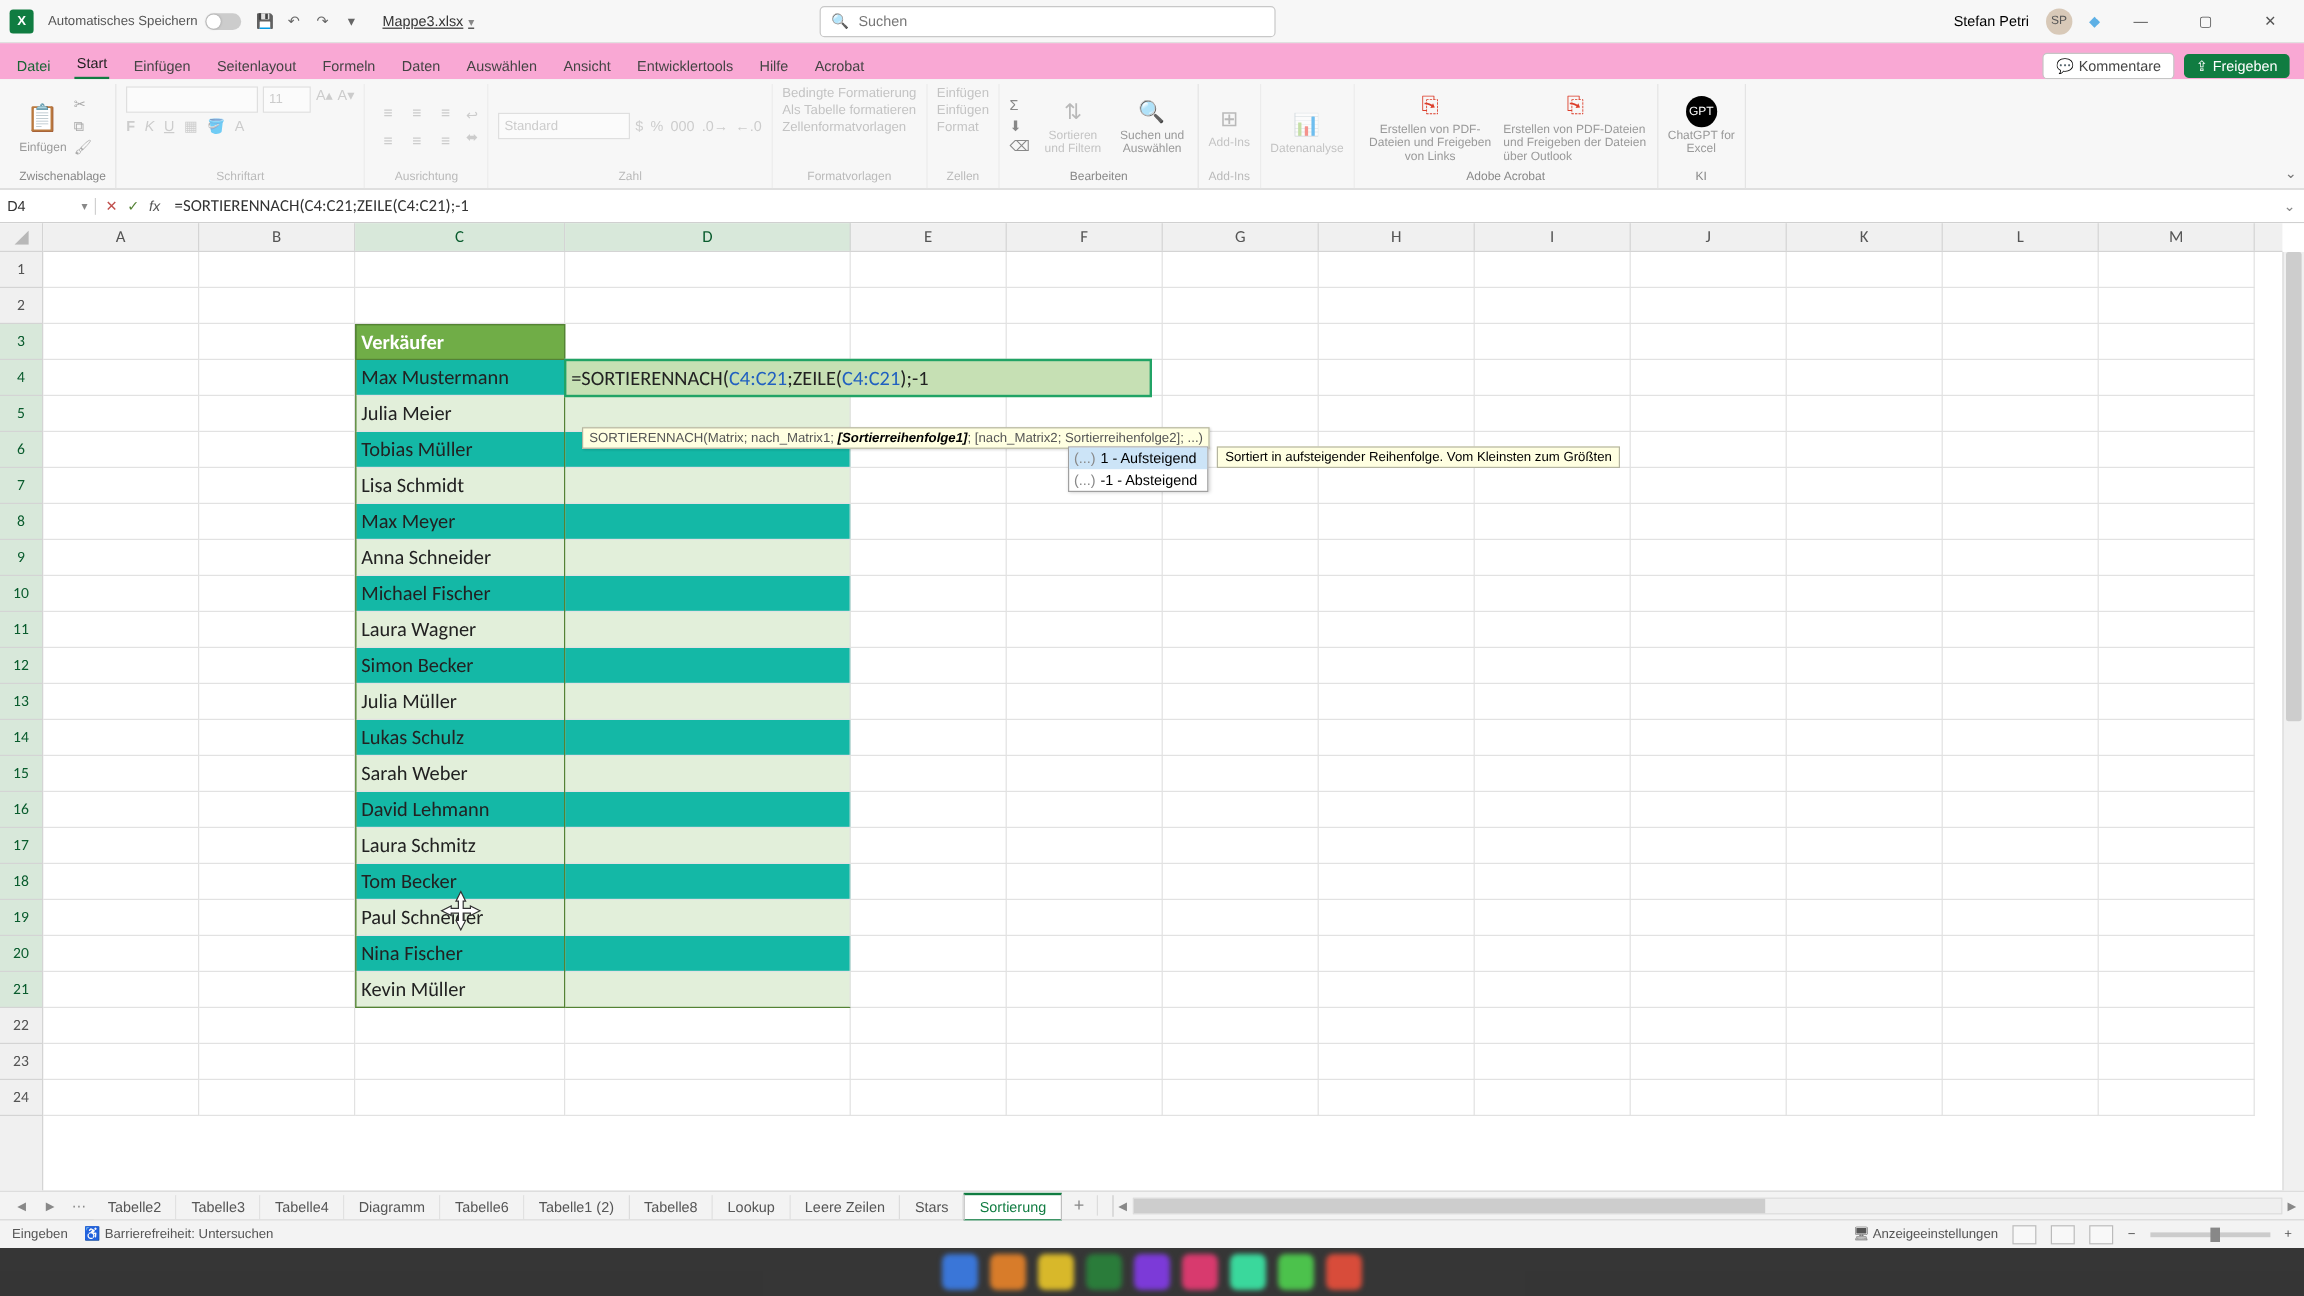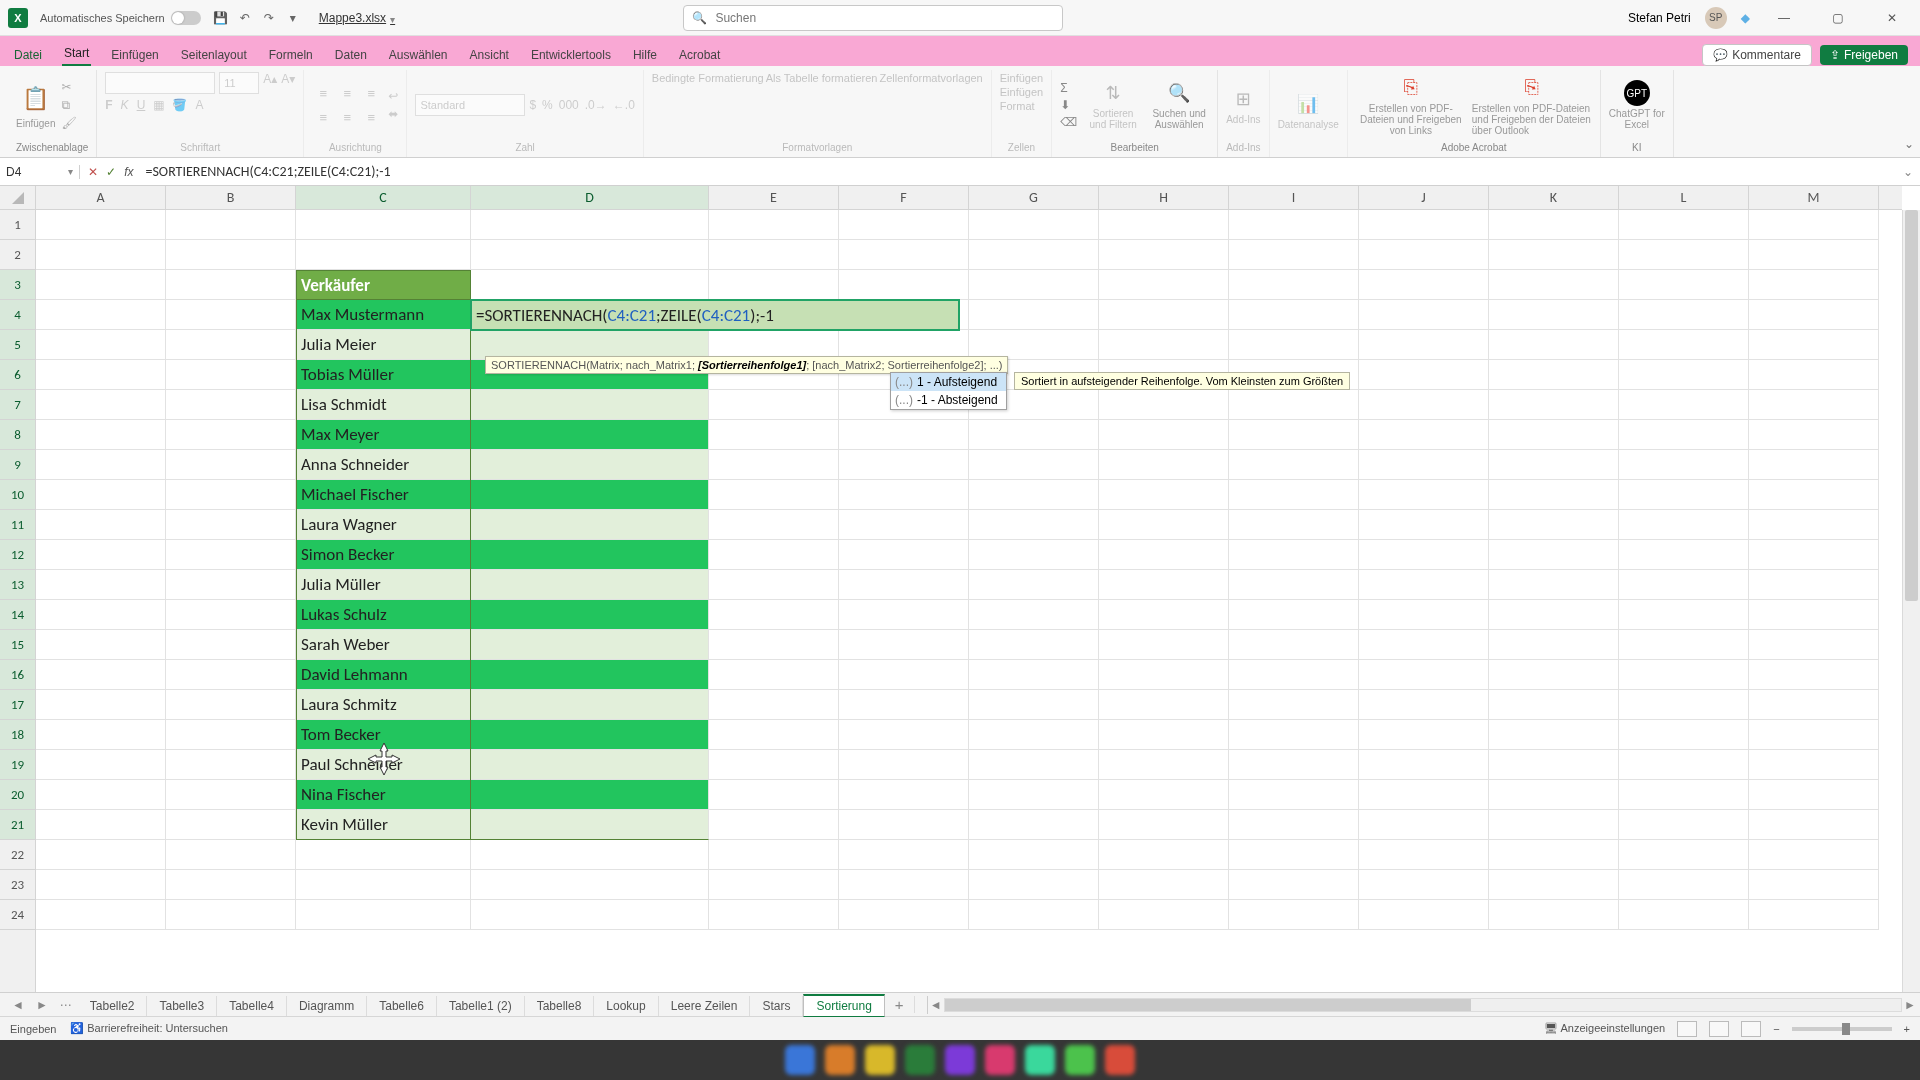--- a/index.html
+++ b/index.html
@@ -65,21 +65,21 @@
   .rowheads .rh{ height:30px; border-bottom:1px solid #d4d4d4; display:flex; align-items:center; justify-content:center; color:#555; font-size:13px; font-family:Calibri;}
   .rowheads .rh.active{ background:#d8e8da; color:#0a5c2e;}
   .cells { position:absolute; top:24px; left:36px; right:18px; bottom:0;}
   .row { display:flex; height:30px;}
   .cell { border-right:1px solid #e2e2e2; border-bottom:1px solid #e2e2e2; padding:0 4px; display:flex; align-items:center; font-family:Calibri,Arial; font-size:17px; color:#222; overflow:hidden; white-space:nowrap;}
   .w-A{width:130px;} .w-B{width:130px;} .w-C{width:175px;} .w-D{width:238px;}
   .w-E{width:130px;} .w-F{width:130px;} .w-G{width:130px;} .w-H{width:130px;}
   .w-I{width:130px;} .w-J{width:130px;} .w-K{width:130px;} .w-L{width:130px;} .w-M{width:130px;}
 
   .hdr-cell { background:#70ad47; color:#fff; font-weight:bold; border:1px solid #548235;}
-  .data-cell-deep { background:#22c55e; }
+  .data-cell-deep { background:#14b8a6; }
   .data-cell-light { background:#e2efda; }
   .c-border { border-left:1px solid #a9d08e; border-right:1px solid #a9d08e;}
   .c-border-bot { border-bottom:1px solid #548235;}
 
   .sel-range { position:absolute; border:1px solid #548235; pointer-events:none;}
 
   .editing-cell { position:absolute; display:flex; align-items:center; font-family:Calibri; font-size:17px; padding:0 4px; background:#c6e0b4; border:2px solid #21a366; white-space:nowrap; overflow:visible;}
   .editing-cell .tok-func{color:#222;}
   .editing-cell .tok-ref{color:#2060c0;}
 
@@ -243,21 +243,21 @@
         <span>%</span>
         <span>000</span>
         <span>.0→</span>
         <span>←.0</span>
       </div>
     </div>
     <div class="group-label">Zahl</div>
   </div>
 
   <div class="group disabled">
-    <div class="group-body" style="align-items:flex-start;gap:2px;font-size:11px;color:#999;">
+    <div class="group-body" style="flex-direction:column;align-items:flex-start;gap:2px;font-size:11px;color:#999;">
       <span>Bedingte Formatierung</span>
       <span>Als Tabelle formatieren</span>
       <span>Zellenformatvorlagen</span>
     </div>
     <div class="group-label">Formatvorlagen</div>
   </div>
 
   <div class="group disabled">
     <div class="group-body" style="flex-direction:column;align-items:flex-start;gap:2px;font-size:11px;color:#999;">
       <span>Einfügen</span>

